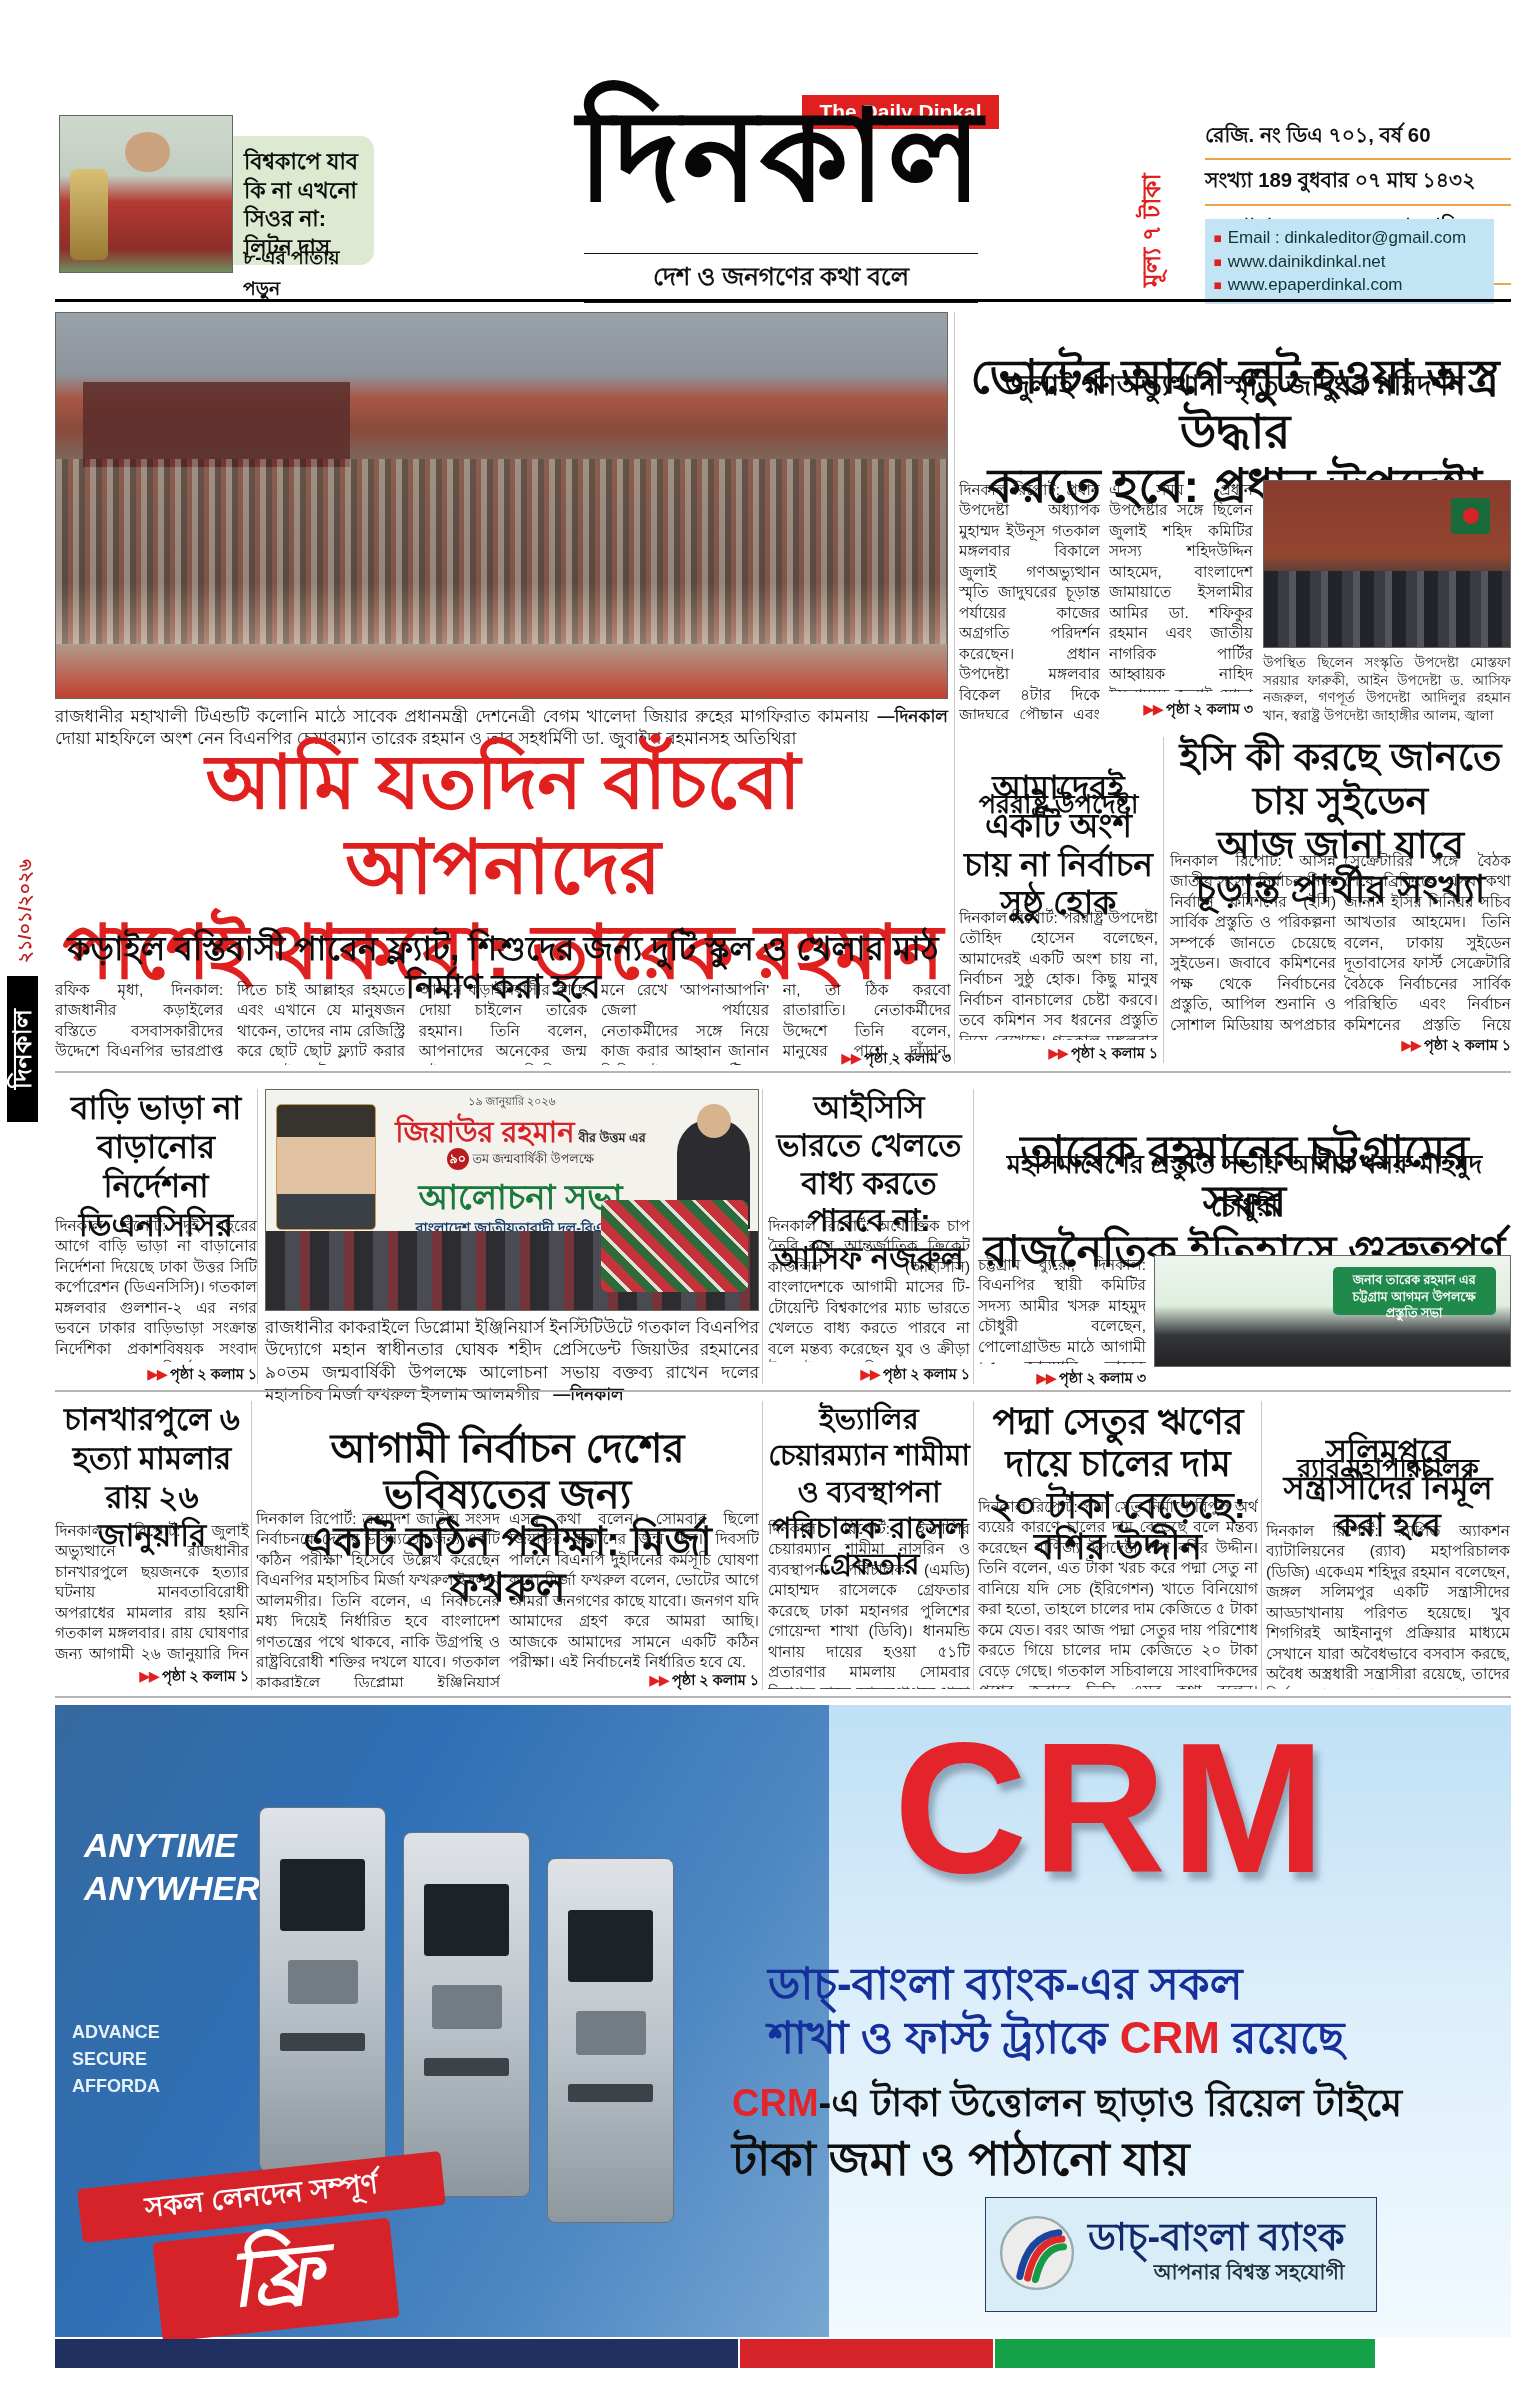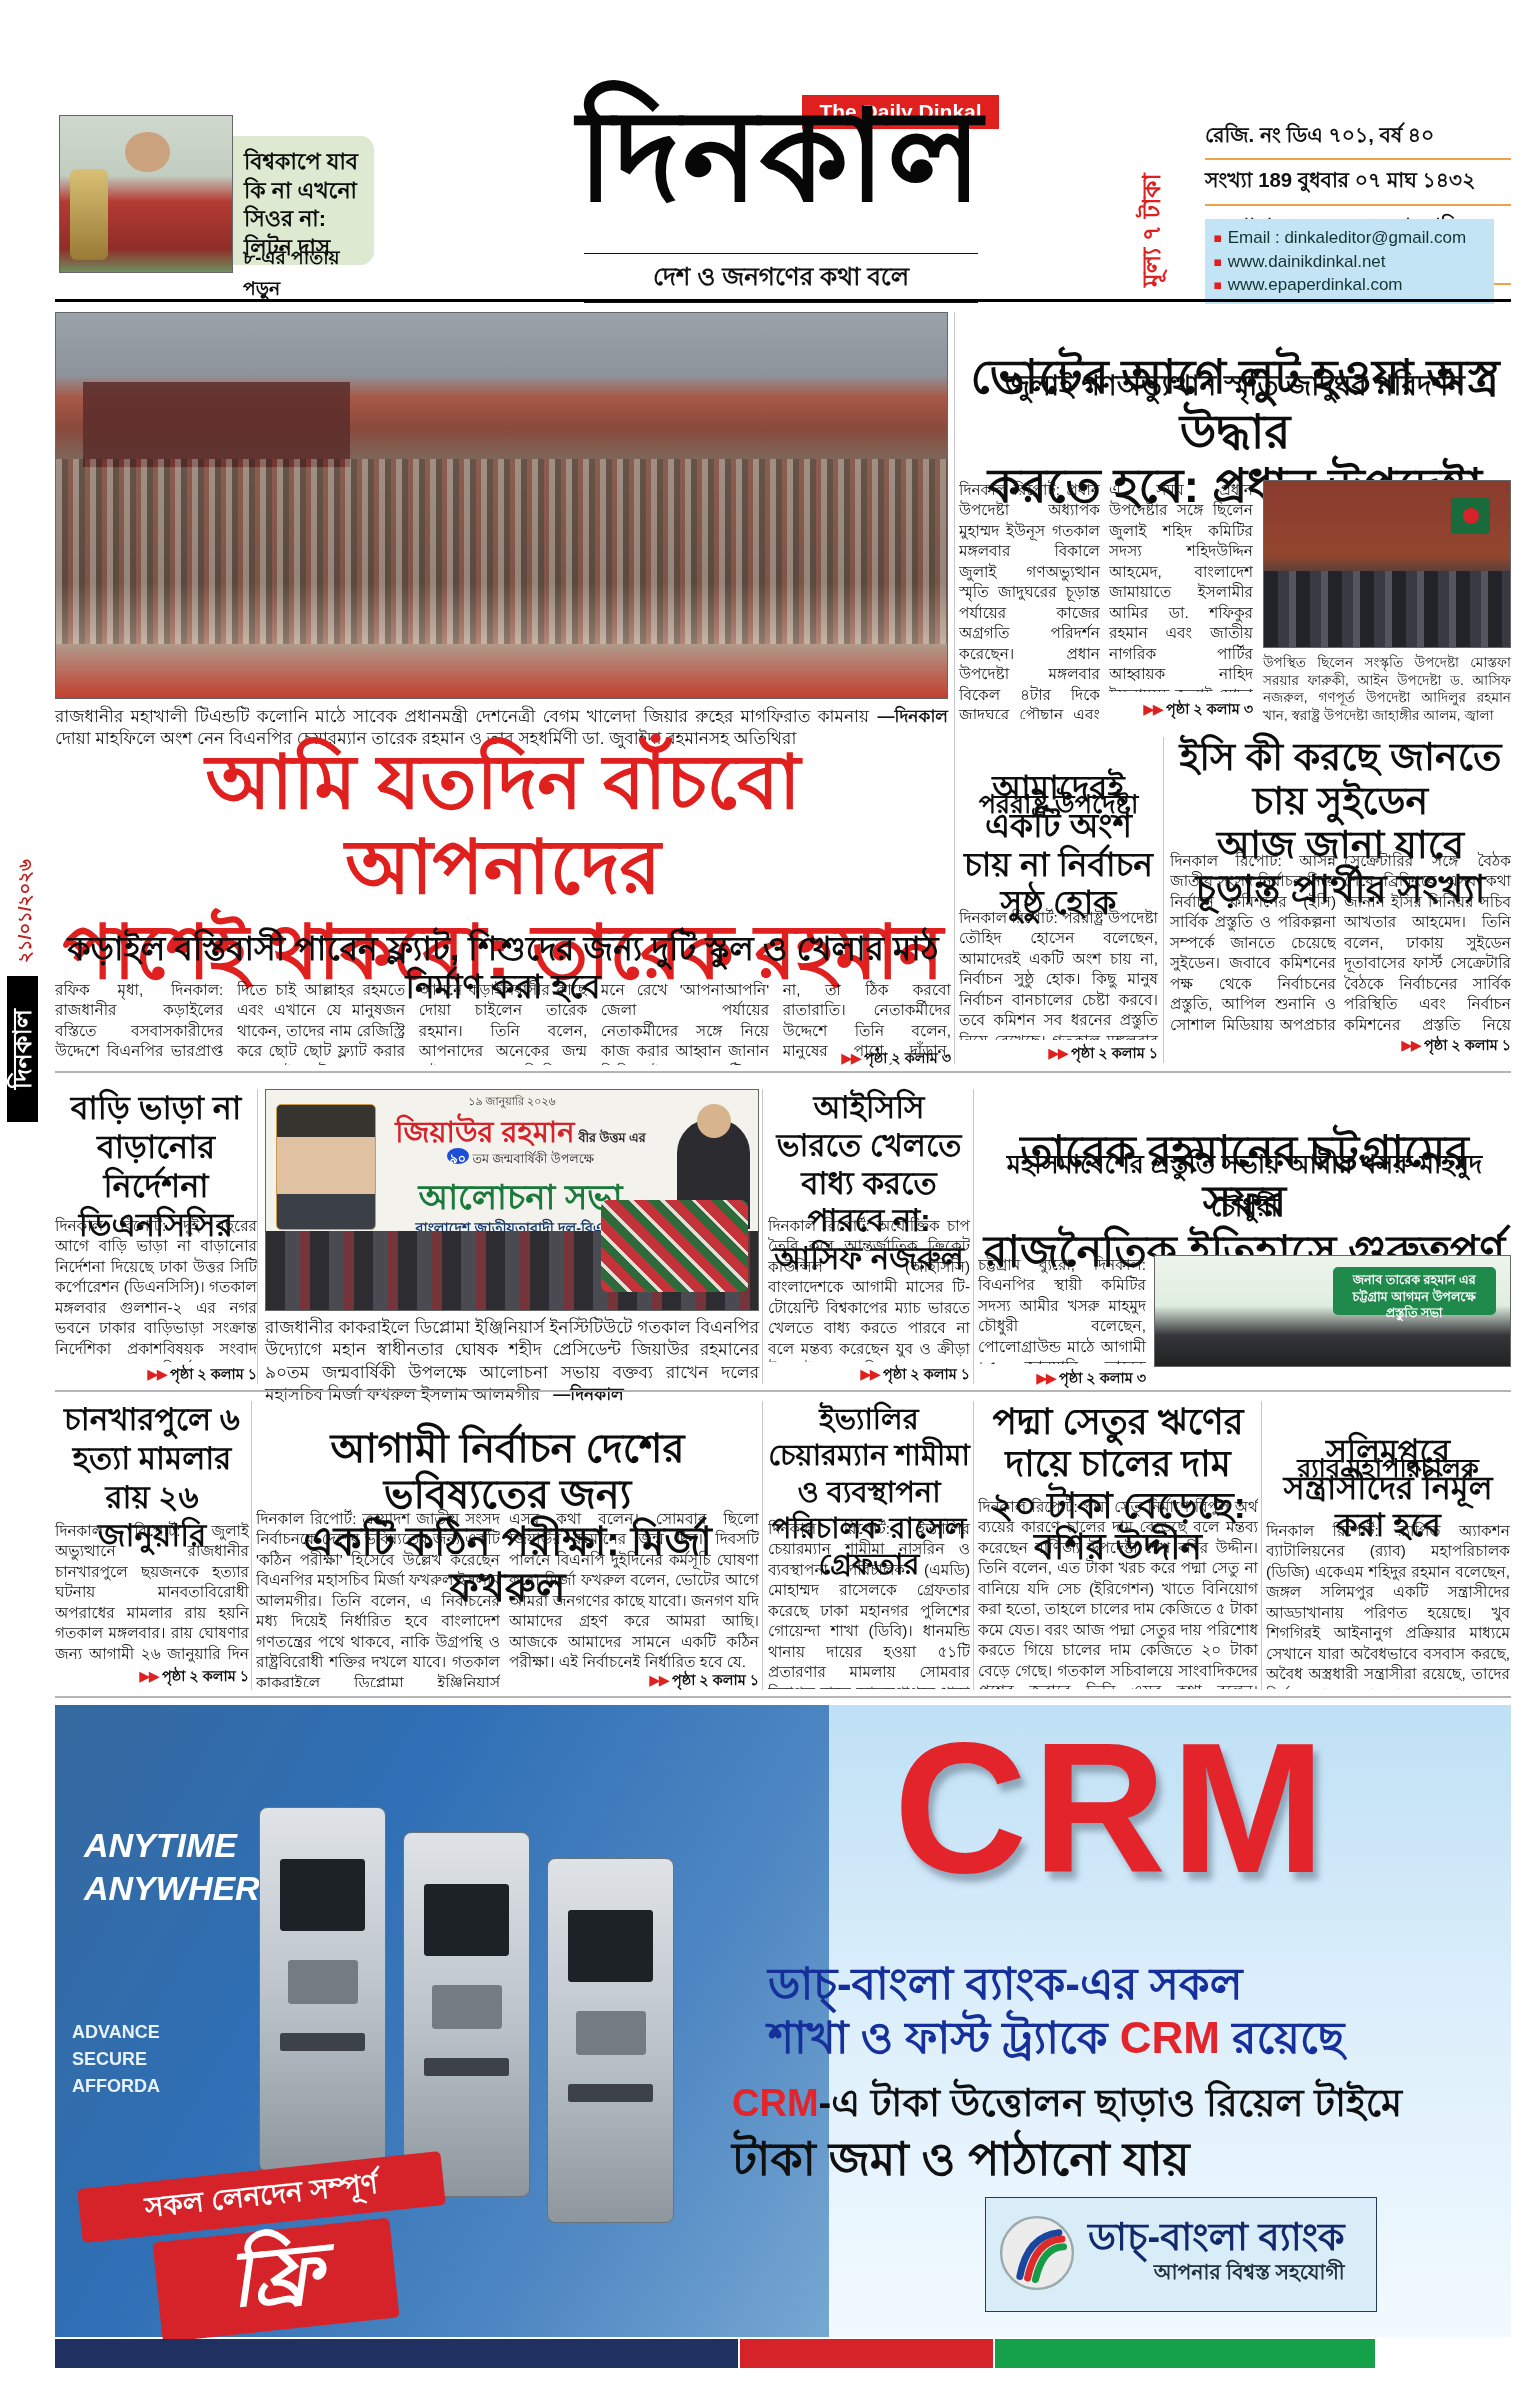--- a/index.html
+++ b/index.html
@@ -77,21 +77,21 @@
   </div>
   <div class="abs" style="left:244px;top:148px;width:127px;font-size:22px;font-weight:bold;line-height:1.3;color:#0d0d0d;">বিশ্বকাপে যাব কি না এখনো সিওর না: লিটন দাস</div>
   <div class="abs" style="left:243px;top:244px;width:136px;font-size:18.7px;font-weight:bold;color:#0d0d0d;">৮-এর পাতায় পড়ুন</div>
 
   <div class="abs brand-label" style="left:802px;top:95px;width:197px;height:34px;">The Daily Dinkal</div>
   <div class="abs masthead-title" style="left:458px;top:92px;width:645px;">দিনকাল</div>
   <div class="abs tagline" style="left:584px;top:253px;width:394px;">দেশ ও জনগণের কথা বলে</div>
 
   <div class="abs v-text" style="left:1132px;top:126px;height:161px;font-size:24.6px;font-weight:bold;color:#e0201f;">মূল্য ৭ টাকা</div>
   <div class="abs" style="left:1205px;top:115px;width:306px;">
-    <div class="date-line">রেজি. নং ডিএ ৭০১, বর্ষ ৪০</div>
+    <div class="date-line">রেজি. নং ডিএ ৭০১, বর্ষ 60</div>
     <div class="date-line">সংখ্যা 189 বুধবার ০৭ মাঘ ১৪৩২</div>
     <div class="date-line">০১ শাবান ১৪৪৭, ২১ জানুয়ারি ২০২৬</div>
   </div>
   <div class="abs email-box" style="left:1205px;top:219px;width:289px;">
     <div><span class="bullet">■</span><span>Email : dinkaleditor@gmail.com</span></div>
     <div><span class="bullet">■</span><span>www.dainikdinkal.net</span></div>
     <div><span class="bullet">■</span><span>www.epaperdinkal.com</span></div>
   </div>
 
   <div class="abs" style="left:55px;top:299px;width:1456px;height:3.4px;background:#000;"></div>
@@ -171,21 +171,21 @@
 
   <div class="abs vrule" style="left:257px;top:1089px;height:295px;"></div>
   <div class="abs photo disc-photo" style="left:265px;top:1089px;width:494px;height:222px;">
     <div class="abs" style="left:50%;top:3.4px;transform:translateX(-50%);font-size:11px;color:#333;">১৯ জানুয়ারি ২০২৬</div>
     <div class="abs disc-portrait" style="left:10.2px;top:13.6px;width:100px;height:126px;"></div>
     <div class="abs" style="left:127px;top:18.7px;width:255px;text-align:center;">
       <span style="font-size:29px;font-weight:bold;color:#d6232a;">জিয়াউর রহমান</span>
       <span style="font-size:12.7px;font-weight:bold;color:#222;">বীর উত্তম এর</span>
     </div>
     <div class="abs" style="left:127px;top:58px;width:255px;text-align:center;font-size:12.7px;color:#222;">
-      <span style="display:inline-block;width:22px;height:16px;line-height:22px;background:#1d4ed8;color:#fff;border-radius:50%;font-weight:bold;">৯০</span>
+      <span style="display:inline-block;width:22px;height:22px;line-height:22px;background:#b91c1c;color:#fff;border-radius:50%;font-weight:bold;">৯০</span>
       <span>তম জন্মবার্ষিকী উপলক্ষে</span>
     </div>
     <div class="abs" style="left:127px;top:81px;width:255px;text-align:center;font-size:34px;font-weight:bold;color:#1a7a3c;">আলোচনা সভা</div>
     <div class="abs" style="left:102px;top:127px;width:306px;text-align:center;font-size:14.4px;font-weight:bold;color:#143a6b;">বাংলাদেশ জাতীয়তাবাদী দল-বিএনপি</div>
     <div class="abs" style="right:8.5px;top:29px;width:73px;height:110px;background:#2b2b30;border-radius:34px 34px 0 0;">
       <div class="abs" style="left:28%;top:-15.3px;width:34px;height:34px;background:#d8b48e;border-radius:50%;"></div>
     </div>
     <div class="crowd"></div>
     <div class="flowers"></div>
   </div>

